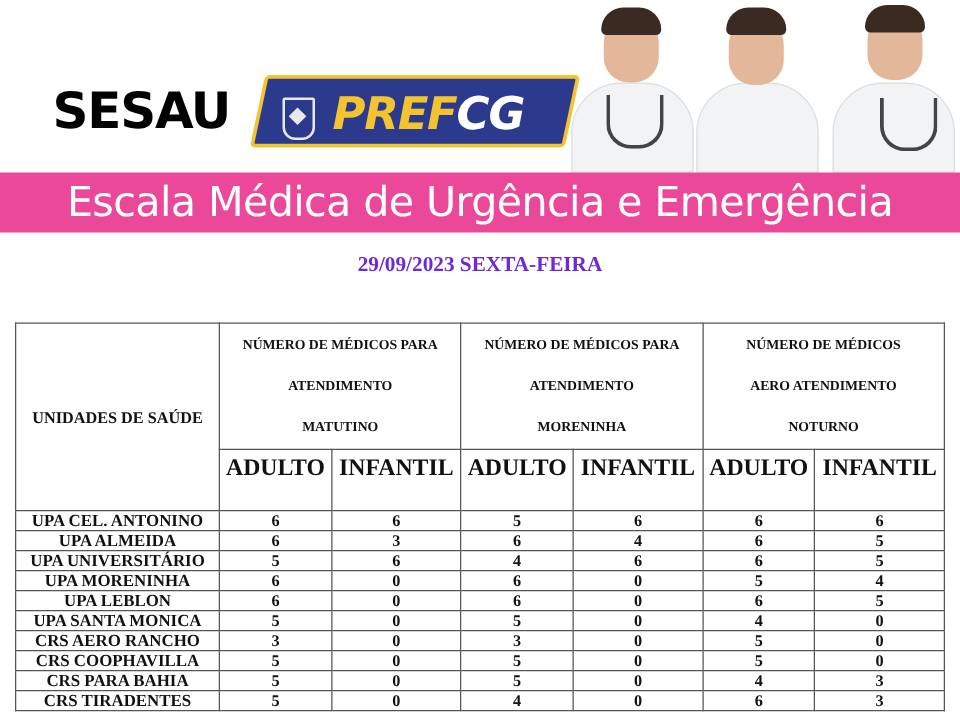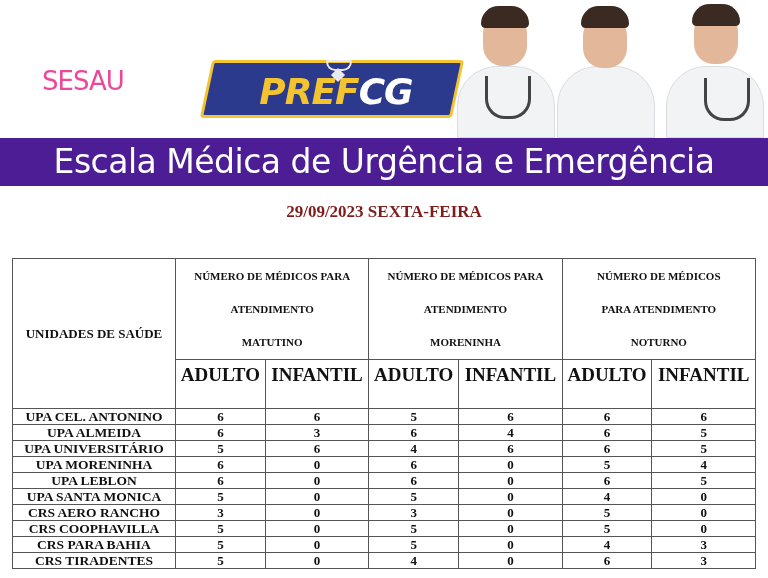--- a/index.html
+++ b/index.html
@@ -1,33 +1,33 @@
 <!DOCTYPE html>
 <html><head>
 <meta charset="utf-8">
 <style>
   html, body { margin:0; padding:0; }
   body { width:768px; height:578px; background:#ffffff; overflow:hidden; position:relative; font-family:"Liberation Serif", serif; }
   .header { position:absolute; left:0; top:0; width:768px; height:140px; background:#ffffff; }
-  .sesau { position:absolute; left:42px; top:66px; font-family:"DejaVu Sans", sans-serif; font-weight:normal; font-size:26px; color:#ec4899; letter-spacing:-1px; }
+  .sesau { position:absolute; left:42px; top:66px; font-family:"DejaVu Sans", sans-serif; font-weight:bold; font-size:40px; color:#000000; letter-spacing:-1px; }
   .pref-badge { position:absolute; left:206px; top:60px; width:246px; height:52px; background:#2b3a8c; border:3px solid #f4c430; transform:skewX(-12deg); border-radius:4px; }
-  .pref-inner { position:absolute; left:206px; top:60px; width:246px; height:52px; display:flex; align-items:center;flex-direction:column; }
+  .pref-inner { position:absolute; left:206px; top:60px; width:246px; height:52px; display:flex; align-items:flex-end; }
   .crest { width:22px; height:30px; margin-left:20px; border:2px solid #e8e8f0; border-radius:2px 2px 10px 10px; position:relative; }
   .crest::after { content:""; position:absolute; left:5px; top:8px; width:10px; height:10px; background:#e8e8f0; transform:rotate(45deg); }
   .pref-text { margin-left:14px; font-family:"DejaVu Sans", sans-serif; font-style:italic; font-weight:bold; font-size:36px; letter-spacing:-1px; }
   .pref-yellow { color:#f4c430; }
   .pref-white { color:#ffffff; }
   .doctors { position:absolute; left:455px; top:0; width:313px; height:138px; }
   .doc { position:absolute; bottom:0; }
   .doc .head { position:absolute; width:44px; height:54px; border-radius:22px 22px 20px 20px; background:#e2b79a; }
   .doc .hair { position:absolute; width:48px; height:22px; border-radius:24px 24px 6px 6px; background:#3a2a22; }
   .doc .coat { position:absolute; bottom:0; width:96px; height:70px; border-radius:40px 40px 0 0; background:#f1f3f5; border:1px solid #d9dde2; }
   .doc .steth { position:absolute; width:40px; height:40px; border:3px solid #444; border-top:none; border-radius:0 0 20px 20px; }
-  .title-bar { position:absolute; left:0; top:138px; width:768px; height:48px; background:#4c1d95; color:#ffffff; font-family:"DejaVu Sans", sans-serif; font-size:33px; text-align:center; line-height:48px; letter-spacing:-0.5px; }
-  .date { position:absolute; left:0; top:202px; width:768px; text-align:center; font-family:"Liberation Serif", serif; font-weight:bold; font-size:17px; color:#7f1d1d; }
+  .title-bar { position:absolute; left:0; top:138px; width:768px; height:48px; background:#ec4899; color:#ffffff; font-family:"DejaVu Sans", sans-serif; font-size:33px; text-align:center; line-height:48px; letter-spacing:-0.5px; }
+  .date { position:absolute; left:0; top:202px; width:768px; text-align:center; font-family:"Liberation Serif", serif; font-weight:bold; font-size:17px; color:#6d28d9; }
   table.escala { position:absolute; left:12px; top:258px; width:744px; border-collapse:collapse; font-family:"Liberation Serif", serif; font-weight:bold; color:#111; }
   table.escala td, table.escala th { border:1px solid #555; text-align:center; padding:0; }
   .hdr-unit { width:162px; font-size:13px; }
   .hdr-group { font-size:11px; height:100px; line-height:33px; }
   .hdr-sub { font-size:19px; height:44px; vertical-align:top; padding-top:4px !important; }
   .row td { height:15px; font-size:13px; line-height:15px; }
   .row td.unit { font-size:13.5px; }
 </style>
 </head>
 <body>
@@ -73,21 +73,21 @@
           <div>ATENDIMENTO</div>
           <div>MATUTINO</div>
     </td>
     <td class="hdr-group" colspan="2">
       <div>NÚMERO DE MÉDICOS PARA</div>
           <div>ATENDIMENTO</div>
           <div>MORENINHA</div>
     </td>
     <td class="hdr-group" colspan="2">
       <div>NÚMERO DE MÉDICOS</div>
-          <div>PARA ATENDIMENTO</div>
+          <div>AERO ATENDIMENTO</div>
           <div>NOTURNO</div>
     </td>
   </tr>
   <tr>
     <td class="hdr-sub">ADULTO</td>
     <td class="hdr-sub">INFANTIL</td>
     <td class="hdr-sub">ADULTO</td>
     <td class="hdr-sub">INFANTIL</td>
     <td class="hdr-sub">ADULTO</td>
     <td class="hdr-sub">INFANTIL</td>

